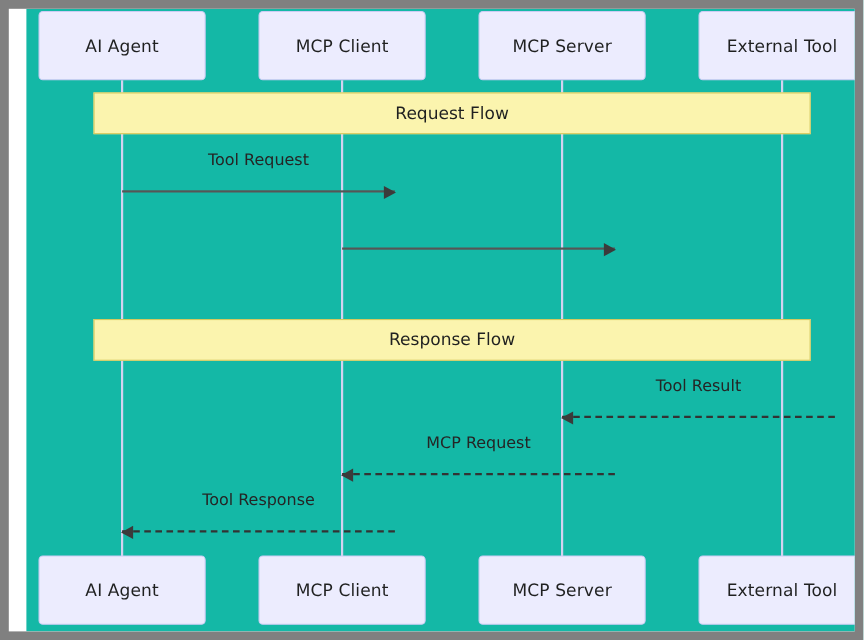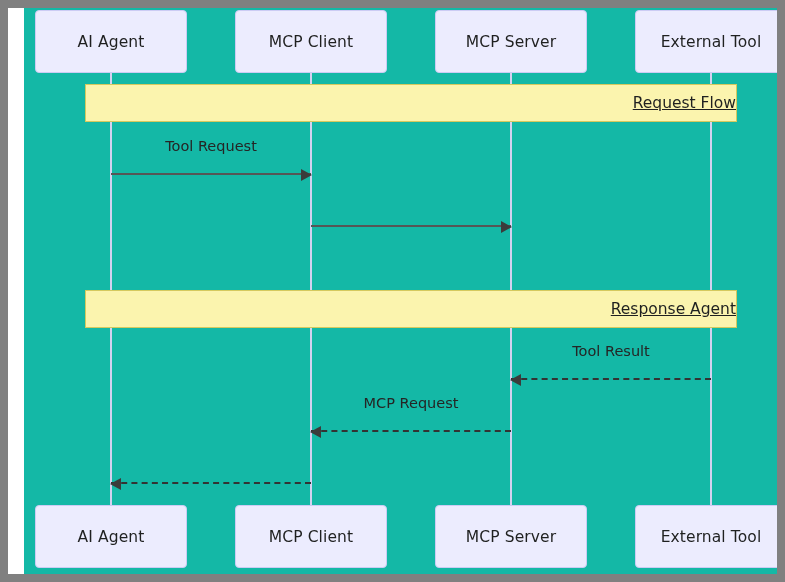--- a/index.html
+++ b/index.html
@@ -57,32 +57,32 @@
   }
 
   
   .flow-band {
     position: absolute;
     box-sizing: border-box;
     background: #fbf4ae;
     border: 1.6px solid #d5c95e;
     display: flex;
     align-items: center;
-    justify-content: flex-end;
+    justify-content: center;
     color: #1f2020;
     font-size: 15.5px;
     z-index: 3;
-    text-decoration: underline;
   }
 
   
   .message {
     position: absolute;
     height: 44px;
     z-index: 2;
+    padding-left: 48px;
   }
   .message .msg-label {
     position: absolute;
     left: 0;
     right: 0;
     top: 0;
     text-align: center;
     color: #252525;
     font-size: 14.5px;
     white-space: nowrap;
@@ -151,36 +151,37 @@
       <span class="arrow-head"></span>
     </div>
 
     <div class="message to-right" style="left:287px; top:182px; width:200px;">
       <span class="msg-line"></span>
       <span class="arrow-head"></span>
     </div>
 
 
     <div class="flow-band" style="left:61px; top:282px; width:652px; height:38px;">
-      <span>Response Agent</span>
+      <span>Response Flow</span>
     </div>
 
     <div class="message to-left dashed" style="left:487px; top:335px; width:200px;">
       <span class="msg-label">Tool Result</span>
       <span class="msg-line"></span>
       <span class="arrow-head"></span>
     </div>
 
     <div class="message to-left dashed" style="left:287px; top:387px; width:200px;">
       <span class="msg-label">MCP Request</span>
       <span class="msg-line"></span>
       <span class="arrow-head"></span>
     </div>
 
     <div class="message to-left dashed" style="left:87px; top:439px; width:200px;">
+      <span class="msg-label">Tool Response</span>
       <span class="msg-line"></span>
       <span class="arrow-head"></span>
     </div>
 
     <div class="participant-box" style="left:11px; top:497px; width:152px; height:63px;">
       <span>AI Agent</span>
     </div>
     <div class="participant-box" style="left:211px; top:497px; width:152px; height:63px;">
       <span>MCP Client</span>
     </div>

